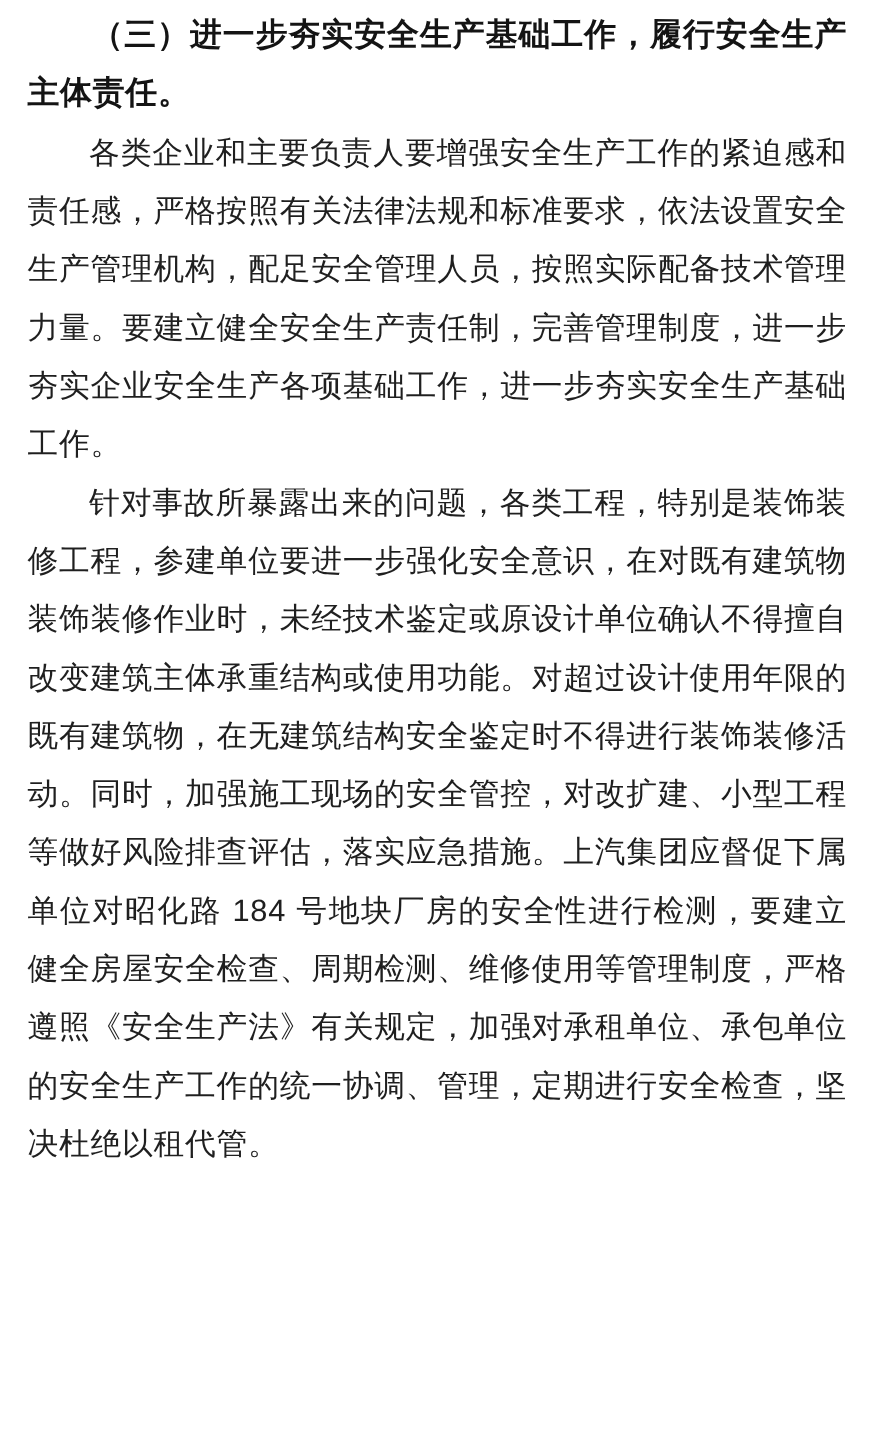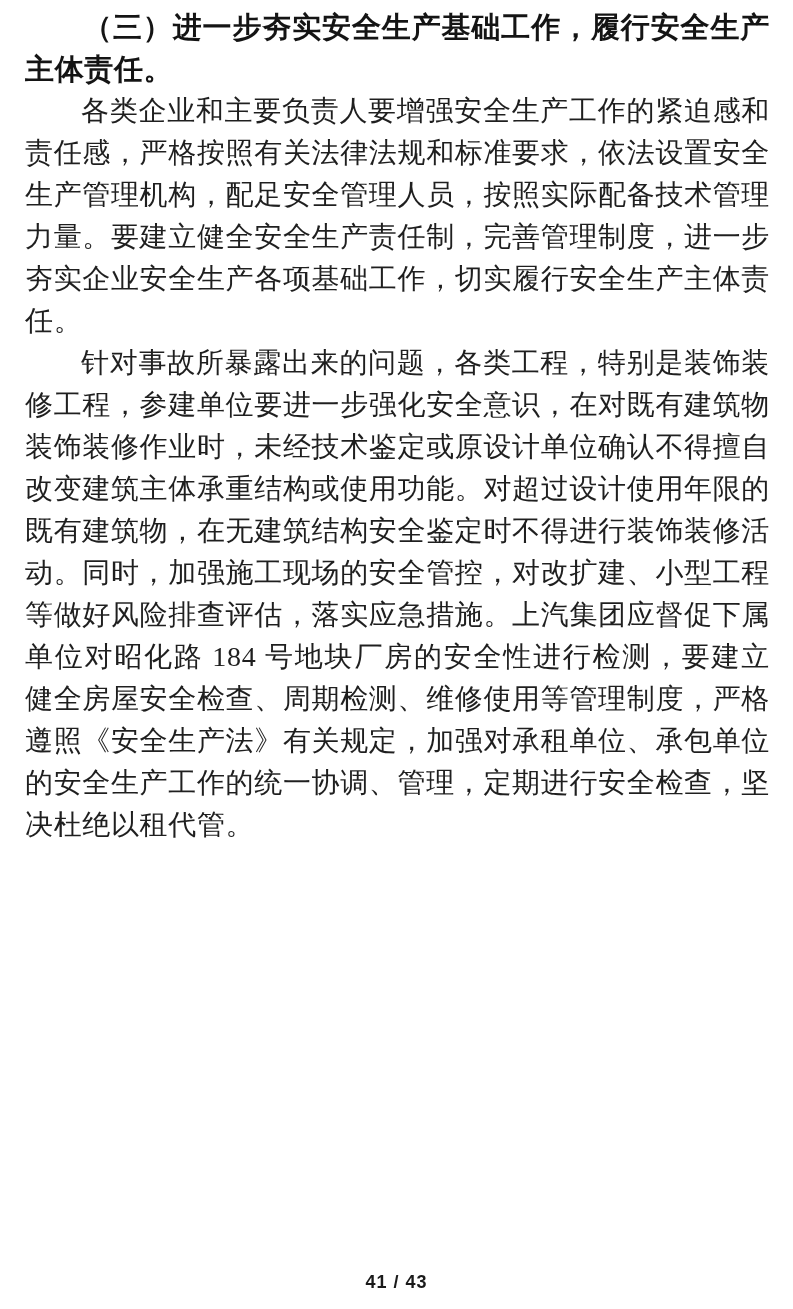--- a/index.html
+++ b/index.html
@@ -14,23 +14,23 @@
     background: #ffffff;
     overflow: hidden;
     box-sizing: border-box;
   }
   .content {
     position: absolute;
     top: 6px;
     left: 25px;
     width: 745px;
     color: #1f1f1f;
-    font-family: Liberation Serif, serif;
+    font-family: Liberation Sans, sans-serif;
     font-size: 28px;
-    line-height: 42px;
+    line-height: 53px;
     letter-spacing: 0.65px;
     text-align: justify;
     text-align-last: left;
   }
   .heading {
     margin: 0;
     padding: 0;
     font-size: 29px;
     font-weight: 700;
     text-indent: 2em;
@@ -53,17 +53,16 @@
     font-weight: 700;
     letter-spacing: 1px;
   }
 </style>
 </head>
 <body>
 
 <div class="page">
   <div class="content">
     <h2 class="heading">（三）进一步夯实安全生产基础工作，履行安全生产主体责任。</h2>
-    <p class="para">各类企业和主要负责人要增强安全生产工作的紧迫感和责任感，严格按照有关法律法规和标准要求，依法设置安全生产管理机构，配足安全管理人员，按照实际配备技术管理力量。要建立健全安全生产责任制，完善管理制度，进一步夯实企业安全生产各项基础工作，切实履行安全生产主体责任。</p>
+    <p class="para">各类企业和主要负责人要增强安全生产工作的紧迫感和责任感，严格按照有关法律法规和标准要求，依法设置安全生产管理机构，配足安全管理人员，按照实际配备技术管理力量。要建立健全安全生产责任制，完善管理制度，进一步夯实企业安全生产各项基础工作，进一步夯实安全生产基础工作。</p>
     <p class="para">针对事故所暴露出来的问题，各类工程，特别是装饰装修工程，参建单位要进一步强化安全意识，在对既有建筑物装饰装修作业时，未经技术鉴定或原设计单位确认不得擅自改变建筑主体承重结构或使用功能。对超过设计使用年限的既有建筑物，在无建筑结构安全鉴定时不得进行装饰装修活动。同时，加强施工现场的安全管控，对改扩建、小型工程等做好风险排查评估，落实应急措施。上汽集团应督促下属单位对昭化路 184 号地块厂房的安全性进行检测，要建立健全房屋安全检查、周期检测、维修使用等管理制度，严格遵照《安全生产法》有关规定，加强对承租单位、承包单位的安全生产工作的统一协调、管理，定期进行安全检查，坚决杜绝以租代管。</p>
   </div>
-  <div class="footer">41 / 43</div>
 </div>
 
 </body></html>

